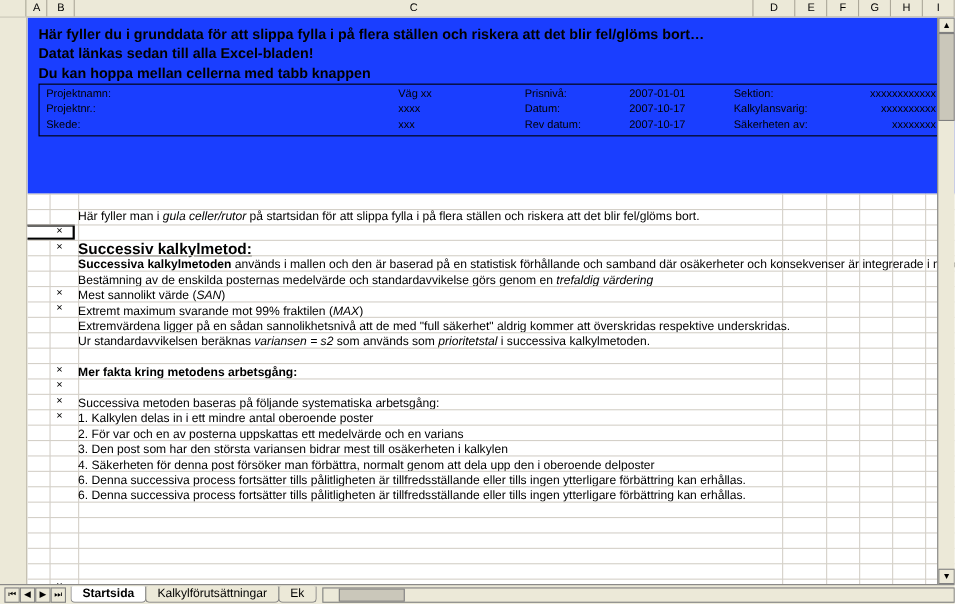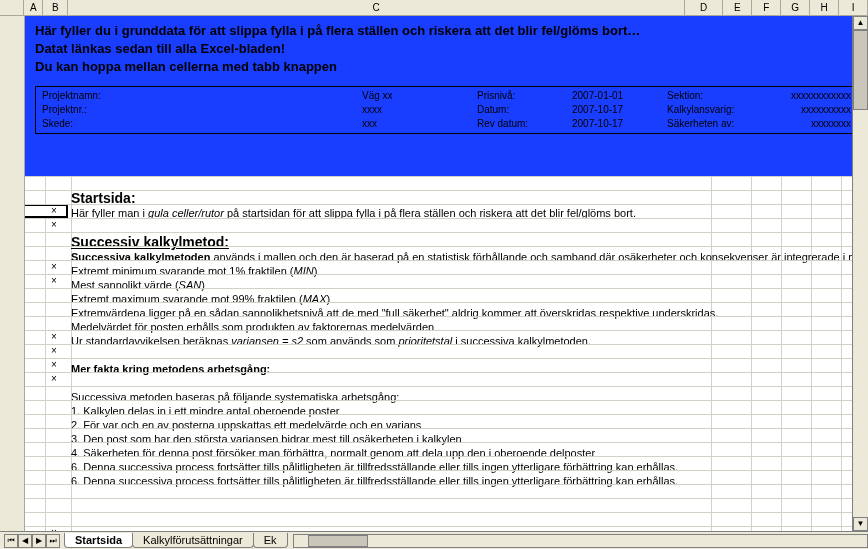--- a/index.html
+++ b/index.html
@@ -63,21 +63,21 @@
     padding: 6px 10px 10px 10px;
   }
   .banner-title {
     font-weight: bold;
     font-size: 13px;
     color: #000;
     line-height: 18px;
   }
   .info-box {
     border: 1px solid #000;
-    margin-top: 10px;
+    margin-top: 0;
     padding: 2px 6px 2px 6px;
   }
   .info-row {
     display: flex;
     font-size: 10px;
     color: #000;
     line-height: 14px;
   }
   .info-row span:nth-child(1){ width:320px; }
   .info-row span:nth-child(2){ width:115px; }
@@ -247,31 +247,29 @@
 
     <div class="gridlines" style="top:160px">
       
     </div>
 
     <div class="content">
 
       <div class="active-cell" style="top:28px"></div>
 
       <div style="height:14px"></div>
-      <div class="heading">Startsida:</div>
       <div class="line"><span>Här fyller man i </span><span class="italic">gula celler/rutor</span><span>  på startsidan för att slippa fylla i på flera ställen och riskera att det blir fel/glöms bort.</span></div>
 
       <div style="height:14px"></div>
       <div class="heading">Successiv kalkylmetod:</div>
       <div class="line"><span class="bold">Successiva kalkylmetoden</span><span> används i mallen och den är baserad på en statistisk förhållande och samband där osäkerheter och konsekvenser är integrerade i metoden.</span></div>
-      <div class="line"><span>   Extremt minimum svarande mot 1% fraktilen (</span><span class="italic">MIN</span><span>)</span></div>
+      <div class="line"><span>Bestämning av de enskilda posternas medelvärde och standardavvikelse görs genom en </span><span class="italic">trefaldig värdering</span></div>
       <div class="line"><span>   Mest sannolikt värde (</span><span class="italic">SAN</span><span>)</span></div>
       <div class="line"><span>   Extremt maximum svarande mot 99% fraktilen (</span><span class="italic">MAX</span><span>)</span></div>
       <div class="line">Extremvärdena ligger på en sådan sannolikhetsnivå att de med "full säkerhet" aldrig kommer att överskridas respektive underskridas.</div>
-      <div class="line">Medelvärdet för posten erhålls som produkten av faktorernas medelvärden</div>
       <div class="line"><span>Ur standardavvikelsen beräknas </span><span class="italic">variansen = s2</span><span> som används som </span><span class="italic">prioritetstal</span><span>  i successiva kalkylmetoden.</span></div>
 
       <div style="height:14px"></div>
       <div class="line bold">Mer fakta kring metodens arbetsgång:</div>
       <div style="height:14px"></div>
       <div class="line">Successiva metoden baseras på följande systematiska arbetsgång:</div>
       <div class="line">1. Kalkylen delas in i ett mindre antal oberoende poster</div>
       <div class="line">2. För var och en av posterna uppskattas ett medelvärde och en varians</div>
       <div class="line">3. Den post som har den största variansen bidrar mest till osäkerheten i kalkylen</div>
       <div class="line">4. Säkerheten för denna post försöker man förbättra, normalt genom att dela upp den i oberoende delposter</div>

